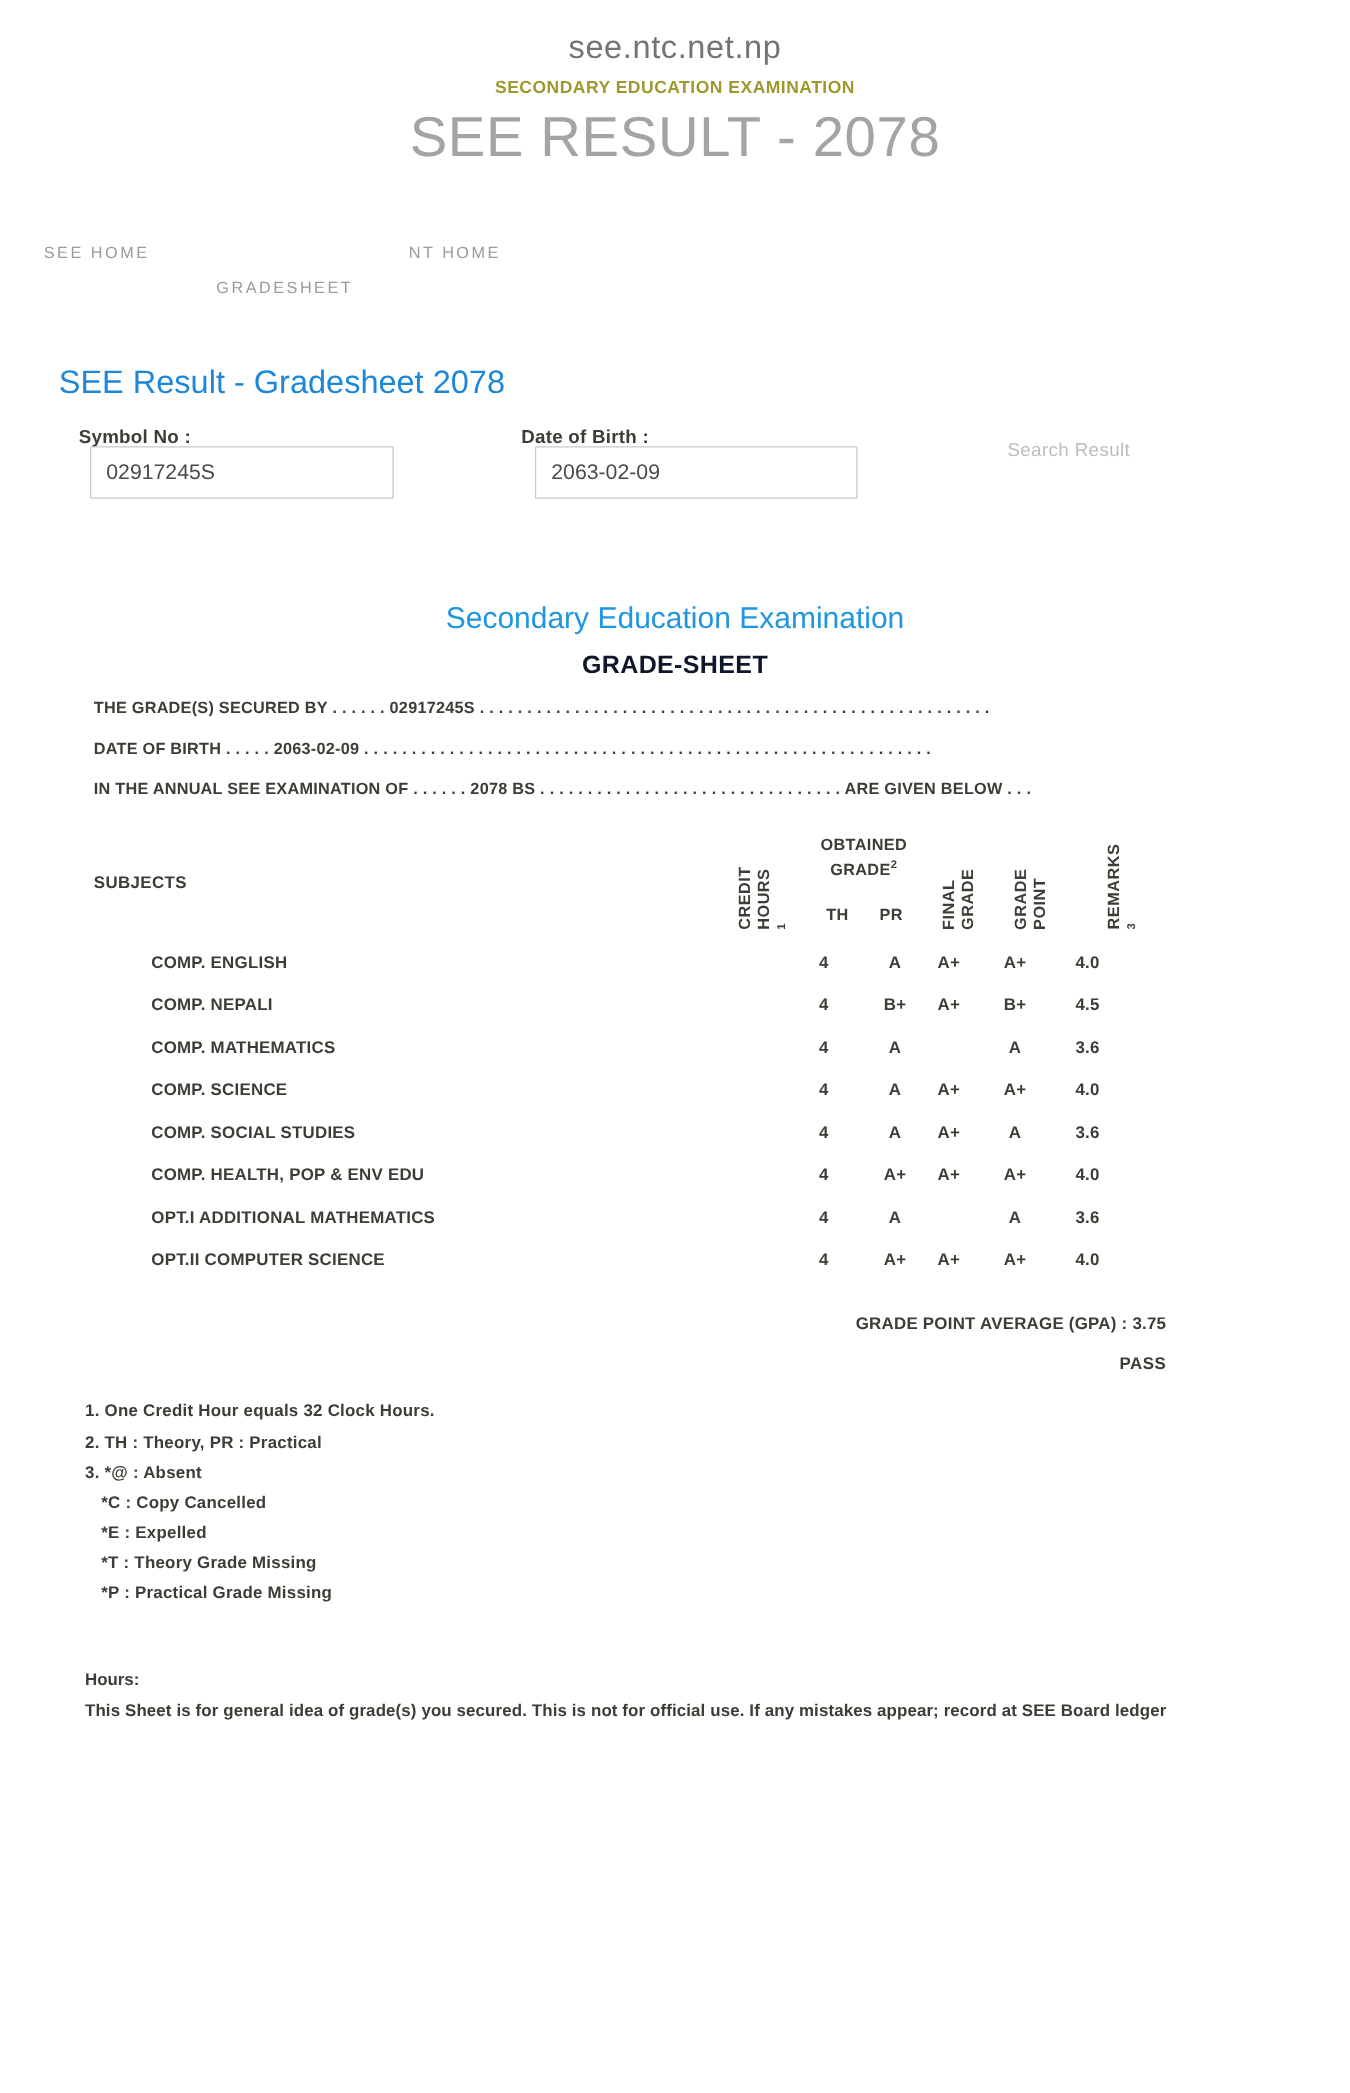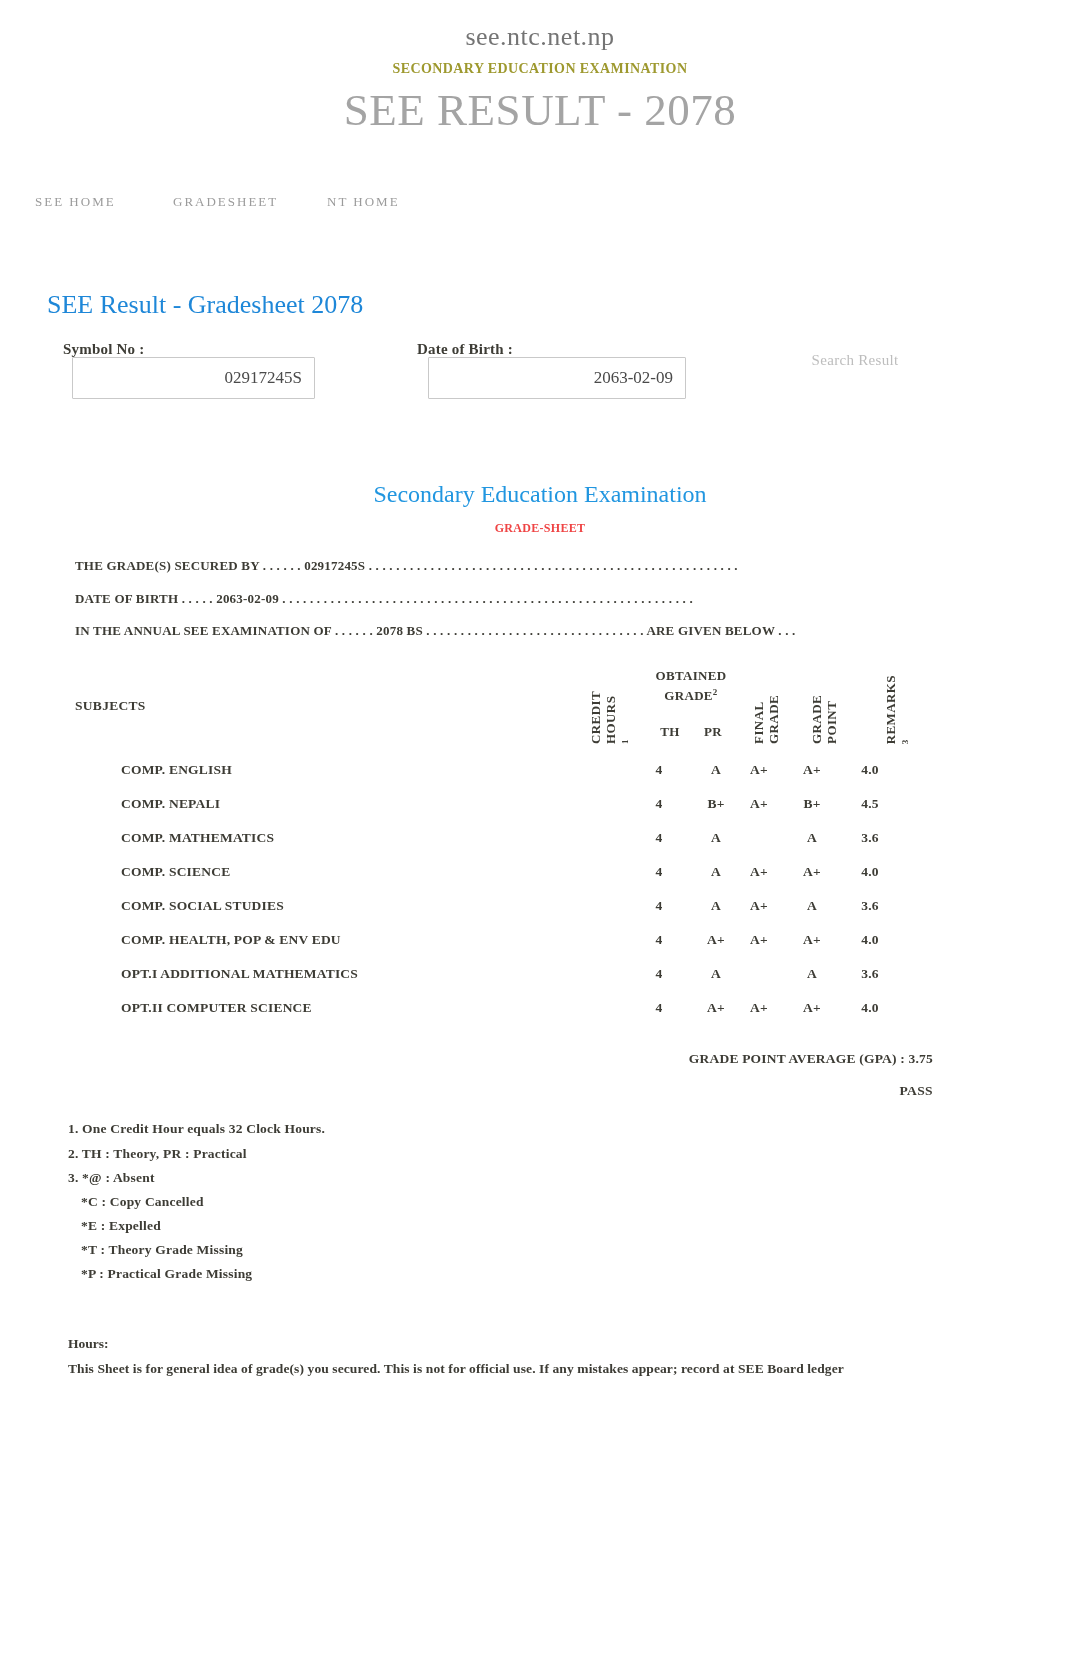--- a/index.html
+++ b/index.html
@@ -1,40 +1,40 @@
 <!DOCTYPE html>
 <html><head>
 <meta charset="utf-8">
 <style>
   html,body{margin:0;padding:0;background:#ffffff;}
   .page{position:relative;width:1080px;height:1426px;background:#ffffff;overflow:hidden;
-        font-family:Liberation Serif, serif;color:#3d3c35;}
+        font-family:Liberation Sans, sans-serif;color:#3d3c35;}
   .abs{position:absolute;}
   .ctr{left:0;width:1080px;text-align:center;}
 
   
   .site{top:22px;font-size:26px;color:#747474;letter-spacing:0.5px;}
   .subtitle{top:61px;font-size:14px;font-weight:bold;color:#9e992f;letter-spacing:0.4px;}
   .bigtitle{top:84px;font-size:45px;color:#a4a4a4;letter-spacing:0.5px;}
 
   
   .nav-item{top:194px;font-size:13px;color:#9b9b9b;letter-spacing:2px;cursor:pointer;
             background:none;border:none;font-family:inherit;padding:0;}
 
   
   .gs-title{left:47px;top:290px;font-size:26px;color:#1e87d8;}
   .flabel{top:341px;font-size:15px;font-weight:bold;color:#3d3c35;letter-spacing:0.2px;}
   .inp{top:357px;height:42px;border:1px solid #c9c9c9;background:#fff;font-size:17px;
-       color:#4a4a4a;padding:0 12px;font-family:inherit;box-sizing:border-box;border-radius:1px;text-align:right;}
+       color:#4a4a4a;padding:0 12px;font-family:inherit;box-sizing:border-box;border-radius:1px;}
   .search-btn{left:790px;top:351px;width:130px;background:none;border:none;color:#bdbdbd;
               font-size:15px;font-family:inherit;cursor:pointer;letter-spacing:0.3px;}
 
   
   .see-head{top:481px;font-size:24px;color:#2196e0;}
-  .gs-sub{top:521px;font-size:12px;font-weight:bold;letter-spacing:0.3px;color:#ef4444;}
+  .gs-sub{top:521px;font-size:20px;font-weight:bold;letter-spacing:0.3px;color:#0f172a;}
   .dotline{left:75px;width:930px;font-size:13px;font-weight:bold;letter-spacing:0.2px;
            color:#3d3c35;white-space:nowrap;overflow:hidden;}
 
   
   .subjects-h{left:75px;top:698px;font-size:13.5px;font-weight:bold;letter-spacing:0.3px;}
   .colhead{position:absolute;display:flex;align-items:flex-end;justify-content:center;}
   .vrt{writing-mode:vertical-rl;transform:rotate(180deg);font-weight:bold;font-size:13px;
        line-height:15px;letter-spacing:0.4px;color:#3d3c35;}
   .vrt span{display:block;}
   .obt{left:631px;top:668px;width:120px;text-align:center;font-size:13px;font-weight:bold;
@@ -69,21 +69,21 @@
 </head>
 <body>
 
 <div class="page">
 
   <div class="abs ctr site">see.ntc.net.np</div>
   <div class="abs ctr subtitle">SECONDARY EDUCATION EXAMINATION</div>
   <div class="abs ctr bigtitle">SEE RESULT - 2078</div>
 
   <button class="abs nav-item" style="left:35px;">SEE HOME</button>
-  <button class="abs nav-item" style="left:173px;">GRADESHEET</button>
+  <button class="abs nav-item" style="left:173px;margin-top:28px;">GRADESHEET</button>
   <button class="abs nav-item" style="left:327px;">NT HOME</button>
 
   <div class="abs gs-title">SEE Result - Gradesheet 2078</div>
   <div class="abs flabel" style="left:63px;">Symbol No :</div>
   <input class="abs inp" style="left: 72px; width: 243px;" value="02917245S">
   <div class="abs flabel" style="left:417px;">Date of Birth :</div>
   <input class="abs inp" style="left: 428px; width: 258px;" value="2063-02-09">
   <button class="abs search-btn">Search Result</button>
 
   <div class="abs ctr see-head">Secondary Education Examination</div>

